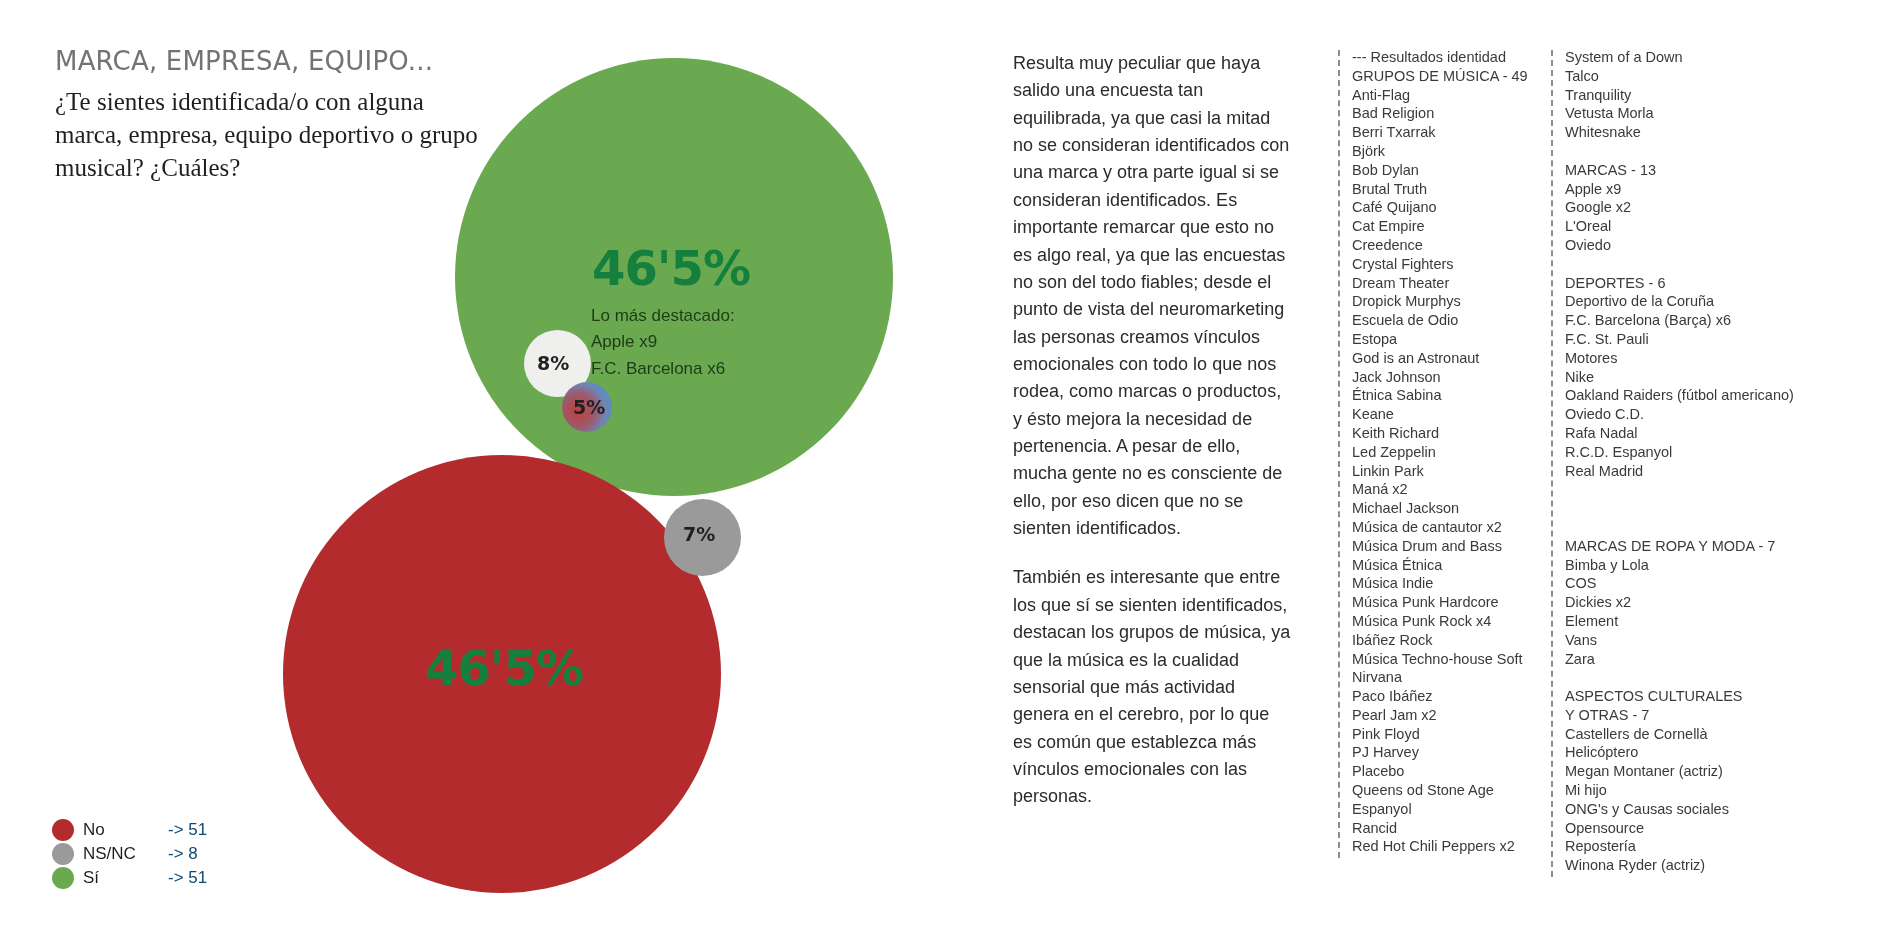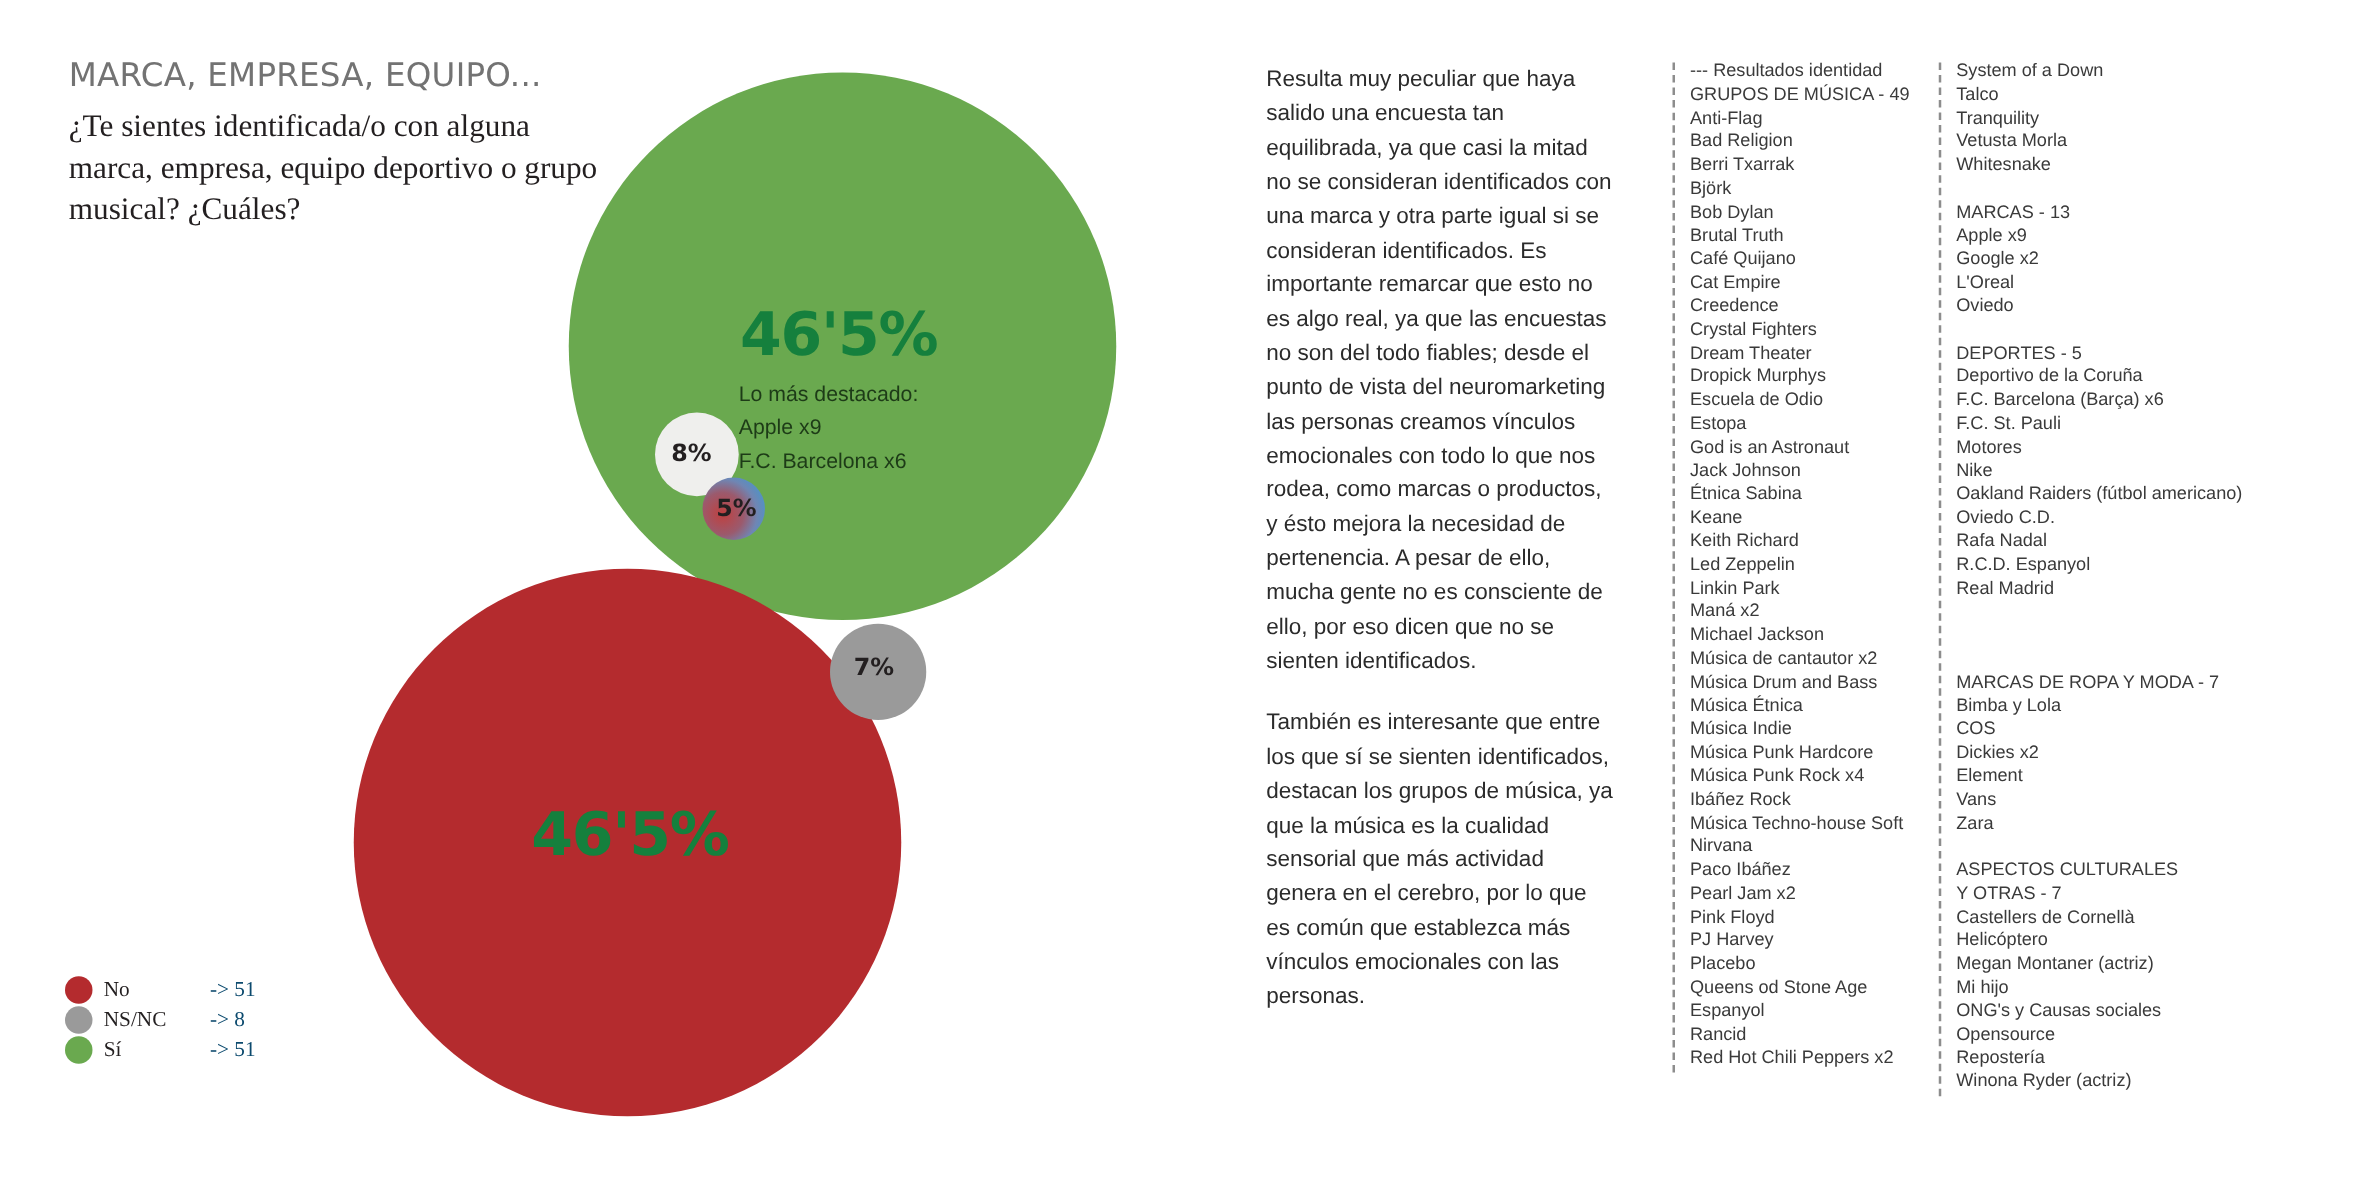--- a/index.html
+++ b/index.html
@@ -53,21 +53,21 @@
     font-weight:bold;font-size:19px;color:#231f20;white-space:nowrap;
   }
   #pct-nsnc{left:683px;top:523px;}
   #pct-8{left:537px;top:352px;}
   #pct-5{left:573px;top:396px;}
   #highlight{
     position:absolute;left:591px;top:303px;width:260px;
     font-size:17px;line-height:1.55;color:#1d3b17;
   }
   
-  #legend{position:absolute;left:52px;top:780px;font-family:Liberation Serif, serif;}
+  #legend{position:absolute;left:52px;top:818px;}
   .legend-row{display:flex;align-items:center;height:24px;}
   .legend-dot{width:22px;height:22px;border-radius:50%;flex:0 0 auto;}
   .legend-label{width:85px;margin-left:9px;font-size:17px;color:#231f20;}
   .legend-value{font-size:17px;color:#0c4a6e;}
   
   #body-text{
     position:absolute;left:1013px;top:50px;width:278px;
     font-size:18px;line-height:1.52;color:#2b2b2b;
   }
   #body-text p{margin:0 0 22px 0;}
@@ -186,21 +186,21 @@
     <div class="list-item">Tranquility</div>
     <div class="list-item">Vetusta Morla</div>
     <div class="list-item">Whitesnake</div>
     <div class="list-item spacer"></div>
     <div class="list-item">MARCAS - 13</div>
     <div class="list-item">Apple x9</div>
     <div class="list-item">Google x2</div>
     <div class="list-item">L'Oreal</div>
     <div class="list-item">Oviedo</div>
     <div class="list-item spacer"></div>
-    <div class="list-item">DEPORTES - 5</div>
+    <div class="list-item">DEPORTES - 6</div>
     <div class="list-item">Deportivo de la Coruña</div>
     <div class="list-item">F.C. Barcelona (Barça) x6</div>
     <div class="list-item">F.C. St. Pauli</div>
     <div class="list-item">Motores</div>
     <div class="list-item">Nike</div>
     <div class="list-item">Oakland Raiders (fútbol americano)</div>
     <div class="list-item">Oviedo C.D.</div>
     <div class="list-item">Rafa Nadal</div>
     <div class="list-item">R.C.D. Espanyol</div>
     <div class="list-item">Real Madrid</div>

